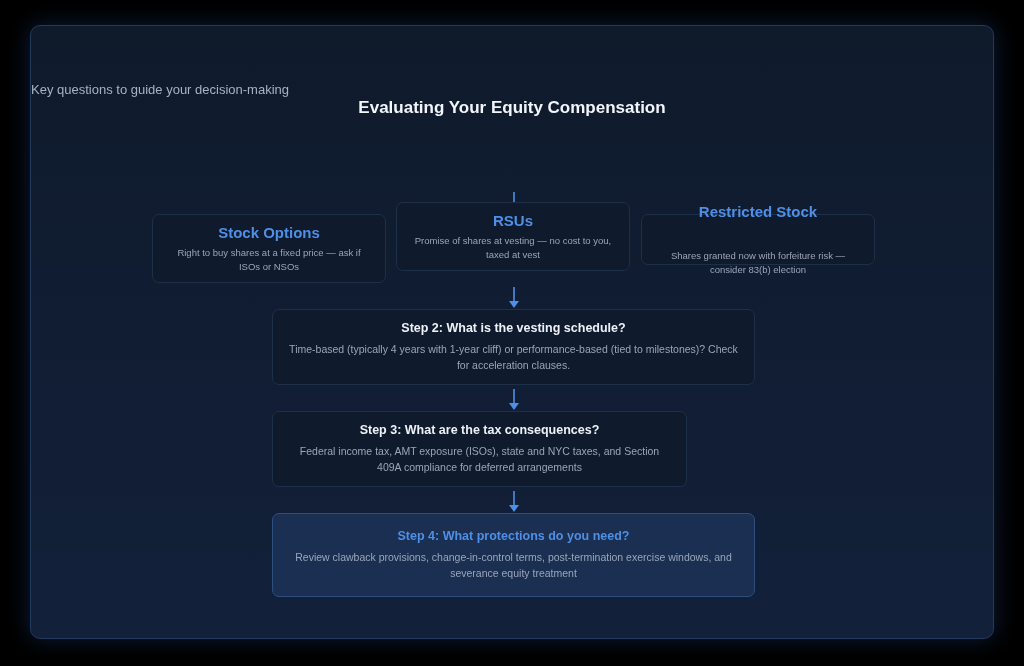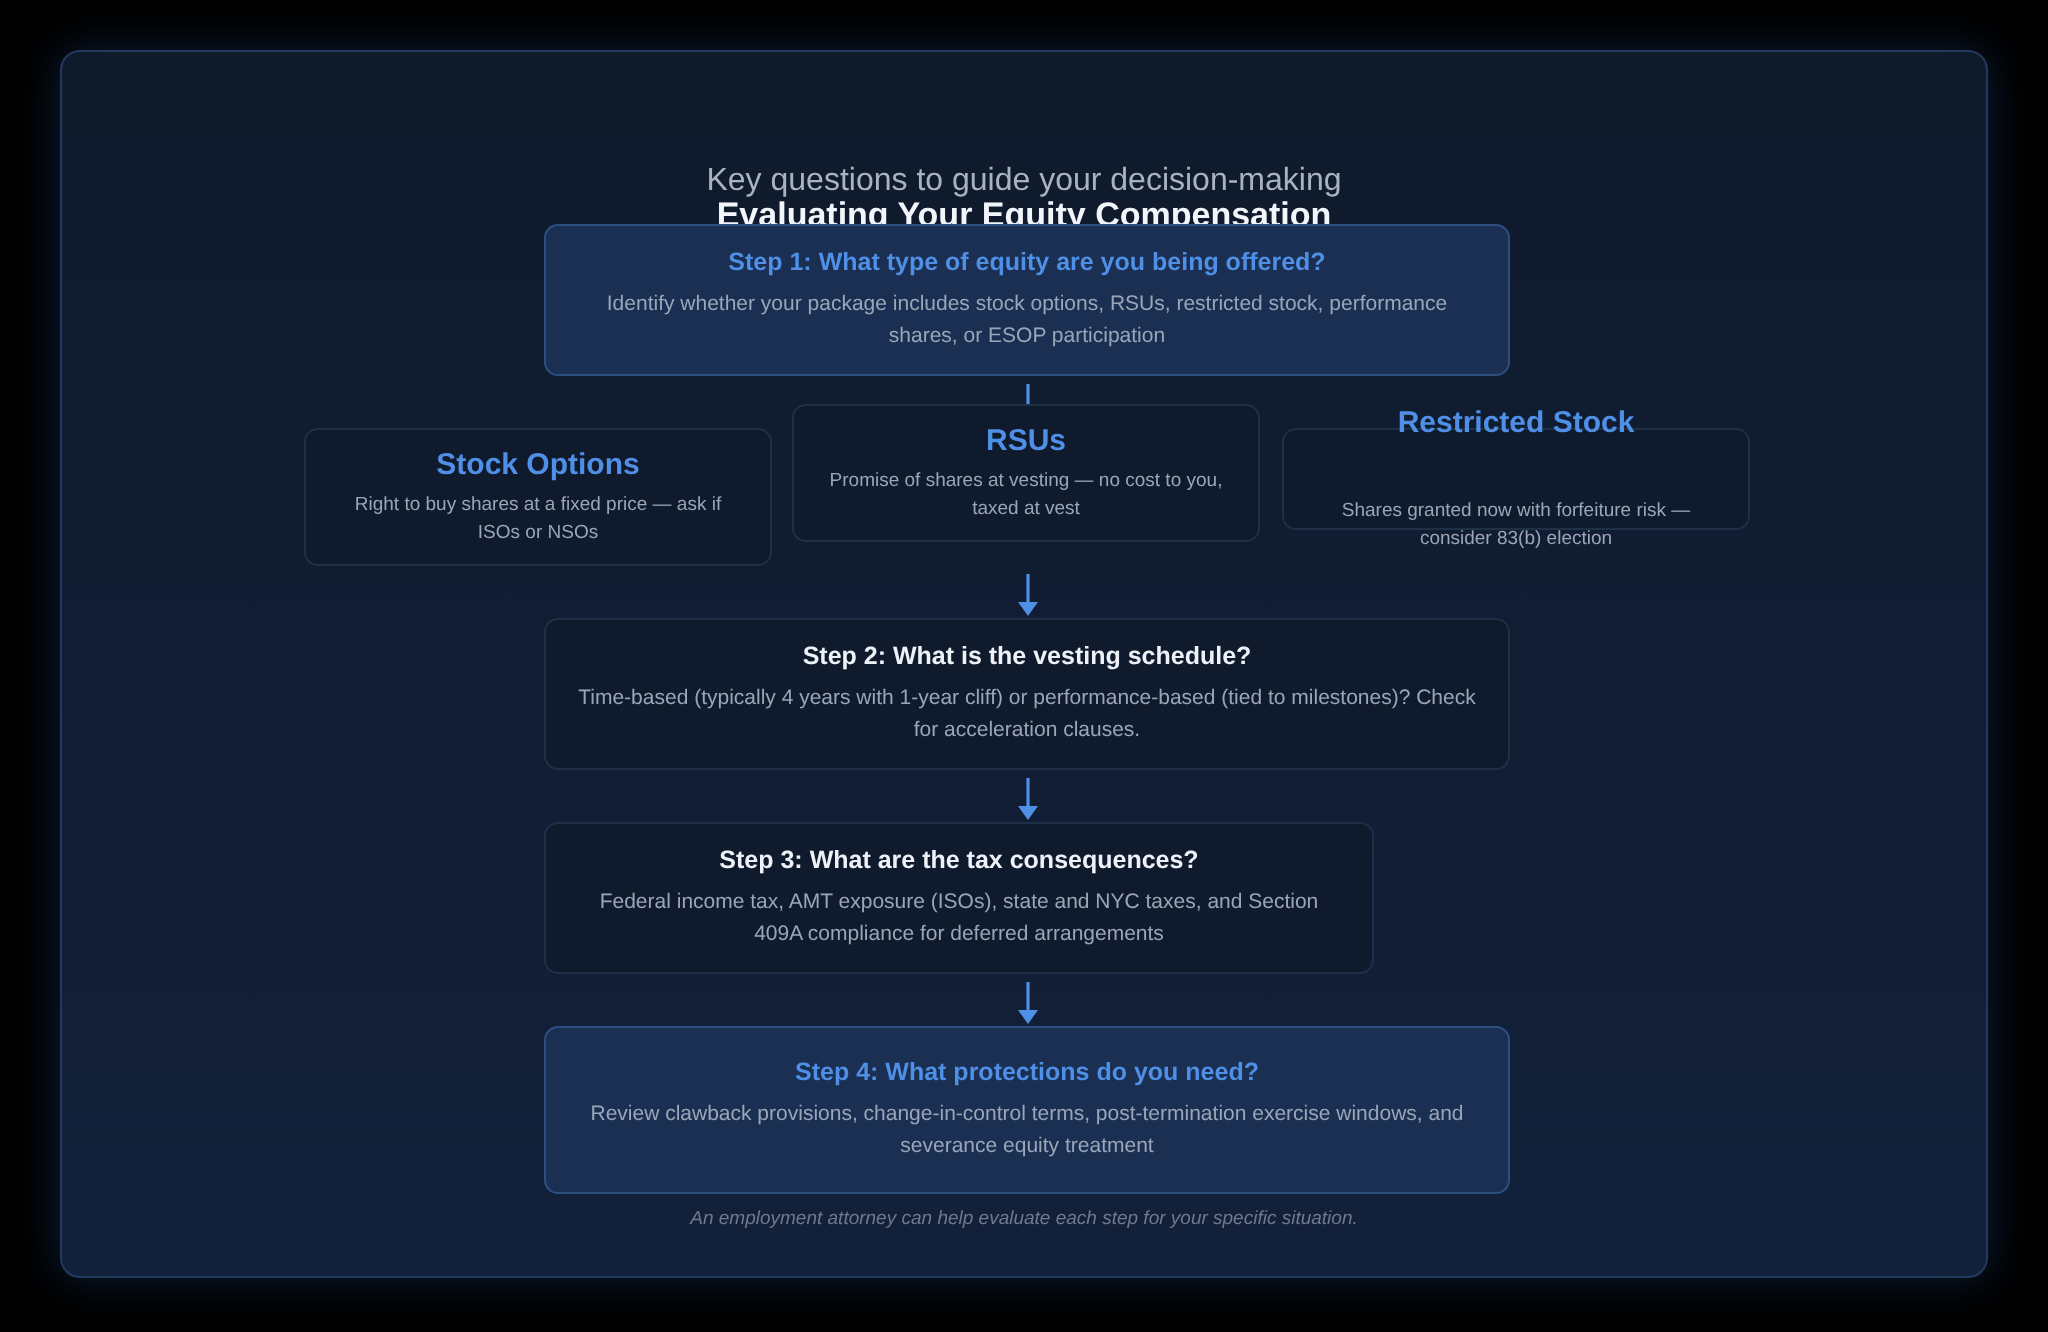--- a/index.html
+++ b/index.html
@@ -19,22 +19,22 @@
     border-radius: 10px;
     box-shadow: 0 0 22px rgba(40, 90, 170, 0.35);
   }
   .title {
     position: absolute; left: 0; width: 100%; top: 28px;
     text-align: center; color: #f2f5fa;
     font-size: 17px; font-weight: bold; margin-top: 44px;
   }
   .subtitle {
     position: absolute; left: 0; width: 100%; top: 56px;
-    text-align: center; color: #a7b2c3;
-    font-size: 16px;
+    color: #a7b2c3;
+    font-size: 13px;
   }
   .box {
     position: absolute;
     box-sizing: border-box;
     border-radius: 7px;
     text-align: center;
     padding: 0 14px;
     display: flex; flex-direction: column; justify-content: center; align-items: center;
   }
   .box.highlight {
@@ -68,24 +68,20 @@
     font-size: 9.5px; font-style: italic;
   }
 </style>
 </head>
 <body>
 
 <div class="panel">
   <div class="title">Evaluating Your Equity Compensation</div>
   <div class="subtitle">Key questions to guide your decision-making</div>
 
-  <div class="box highlight" style="left:241px; top:86px; width:483px; height:76px;">
-    <div class="box-title blue">Step 1: What type of equity are you being offered?</div>
-    <div class="box-desc" style="max-width:450px;">Identify whether your package includes stock options, RSUs, restricted stock, performance shares, or ESOP participation</div>
-  </div>
 
   <svg class="arrow" style="left:477px; top:166px;" viewBox="0 0 12 22">
     <line x1="6" y1="0" x2="6" y2="16" stroke="#4f8fe6" stroke-width="1.6"></line>
     <polygon points="1,14 11,14 6,21" fill="#4f8fe6"></polygon>
   </svg>
 
   <div class="box plain" style="left:121px; top:188px; width:234px; height:69px;">
     <div class="sub-title">Stock Options</div>
     <div class="sub-desc" style="max-width:205px;">Right to buy shares at a fixed price — ask if ISOs or NSOs</div>
   </div>
@@ -121,14 +117,13 @@
   <svg class="arrow" style="left:477px; top:465px;" viewBox="0 0 12 22">
     <line x1="6" y1="0" x2="6" y2="16" stroke="#4f8fe6" stroke-width="1.6"></line>
     <polygon points="1,14 11,14 6,21" fill="#4f8fe6"></polygon>
   </svg>
 
   <div class="box highlight" style="left:241px; top:487px; width:483px; height:84px;">
     <div class="box-title blue">Step 4: What protections do you need?</div>
     <div class="box-desc" style="max-width:460px;">Review clawback provisions, change-in-control terms, post-termination exercise windows, and severance equity treatment</div>
   </div>
 
-  <div class="footer">An employment attorney can help evaluate each step for your specific situation.</div>
 </div>
 
 </body></html>

